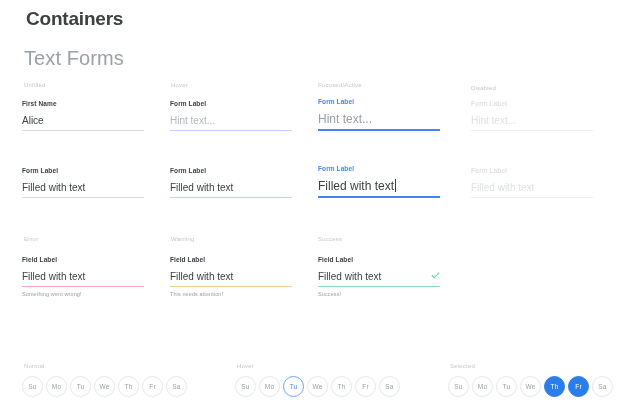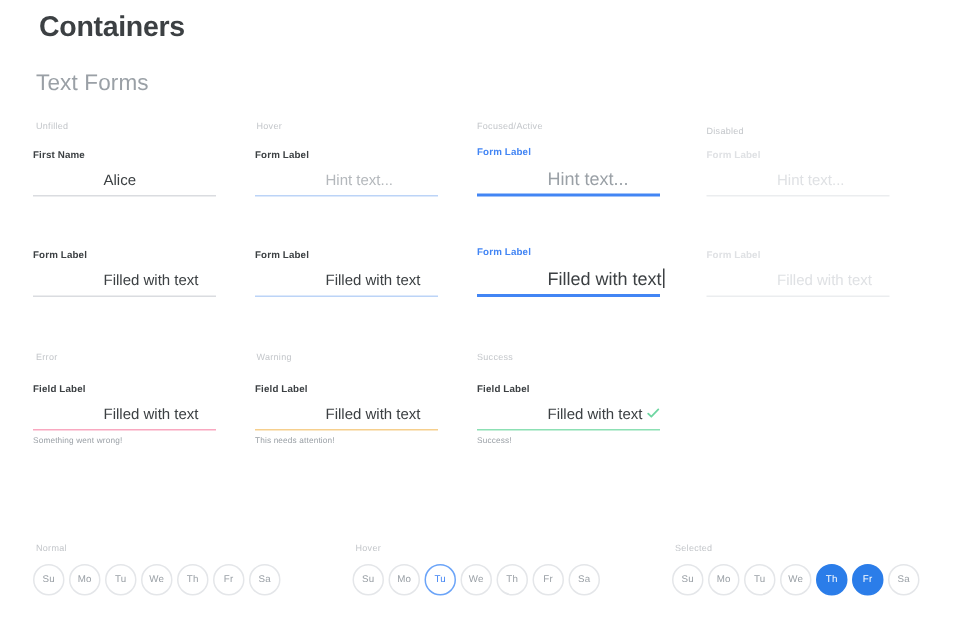--- a/index.html
+++ b/index.html
@@ -27,21 +27,21 @@
     left: 26px;
     top: 8px;
     font-size: 19px;
     font-weight: bold;
     letter-spacing: -0.2px;
     color: #3c4043;
   }
   .section-title {
     position: absolute;
     left: 24px;
-    font-size: 15px;
+    font-size: 20px;
     font-weight: normal;
     color: #9aa0a6;
     letter-spacing: 0.1px;
   }
   #sec-text-forms { top: 47px; }
   #sec-multi-select { top: 331px; }
 
   
   .state-caption {
     position: absolute;
@@ -63,21 +63,20 @@
     margin-bottom: 7px;
     white-space: nowrap;
   }
   .field-value {
     font-size: 10px;
     color: #3c4043;
     white-space: nowrap;
     line-height: 13px;
     height: 13px;
     position: relative;
-    margin-left: 47px;
   }
   .field-underline {
     margin-top: 3px;
     height: 1px;
     background: #dadce0;
     width: 100%;
   }
   .field-help {
     margin-top: 4px;
     font-size: 5.5px;

